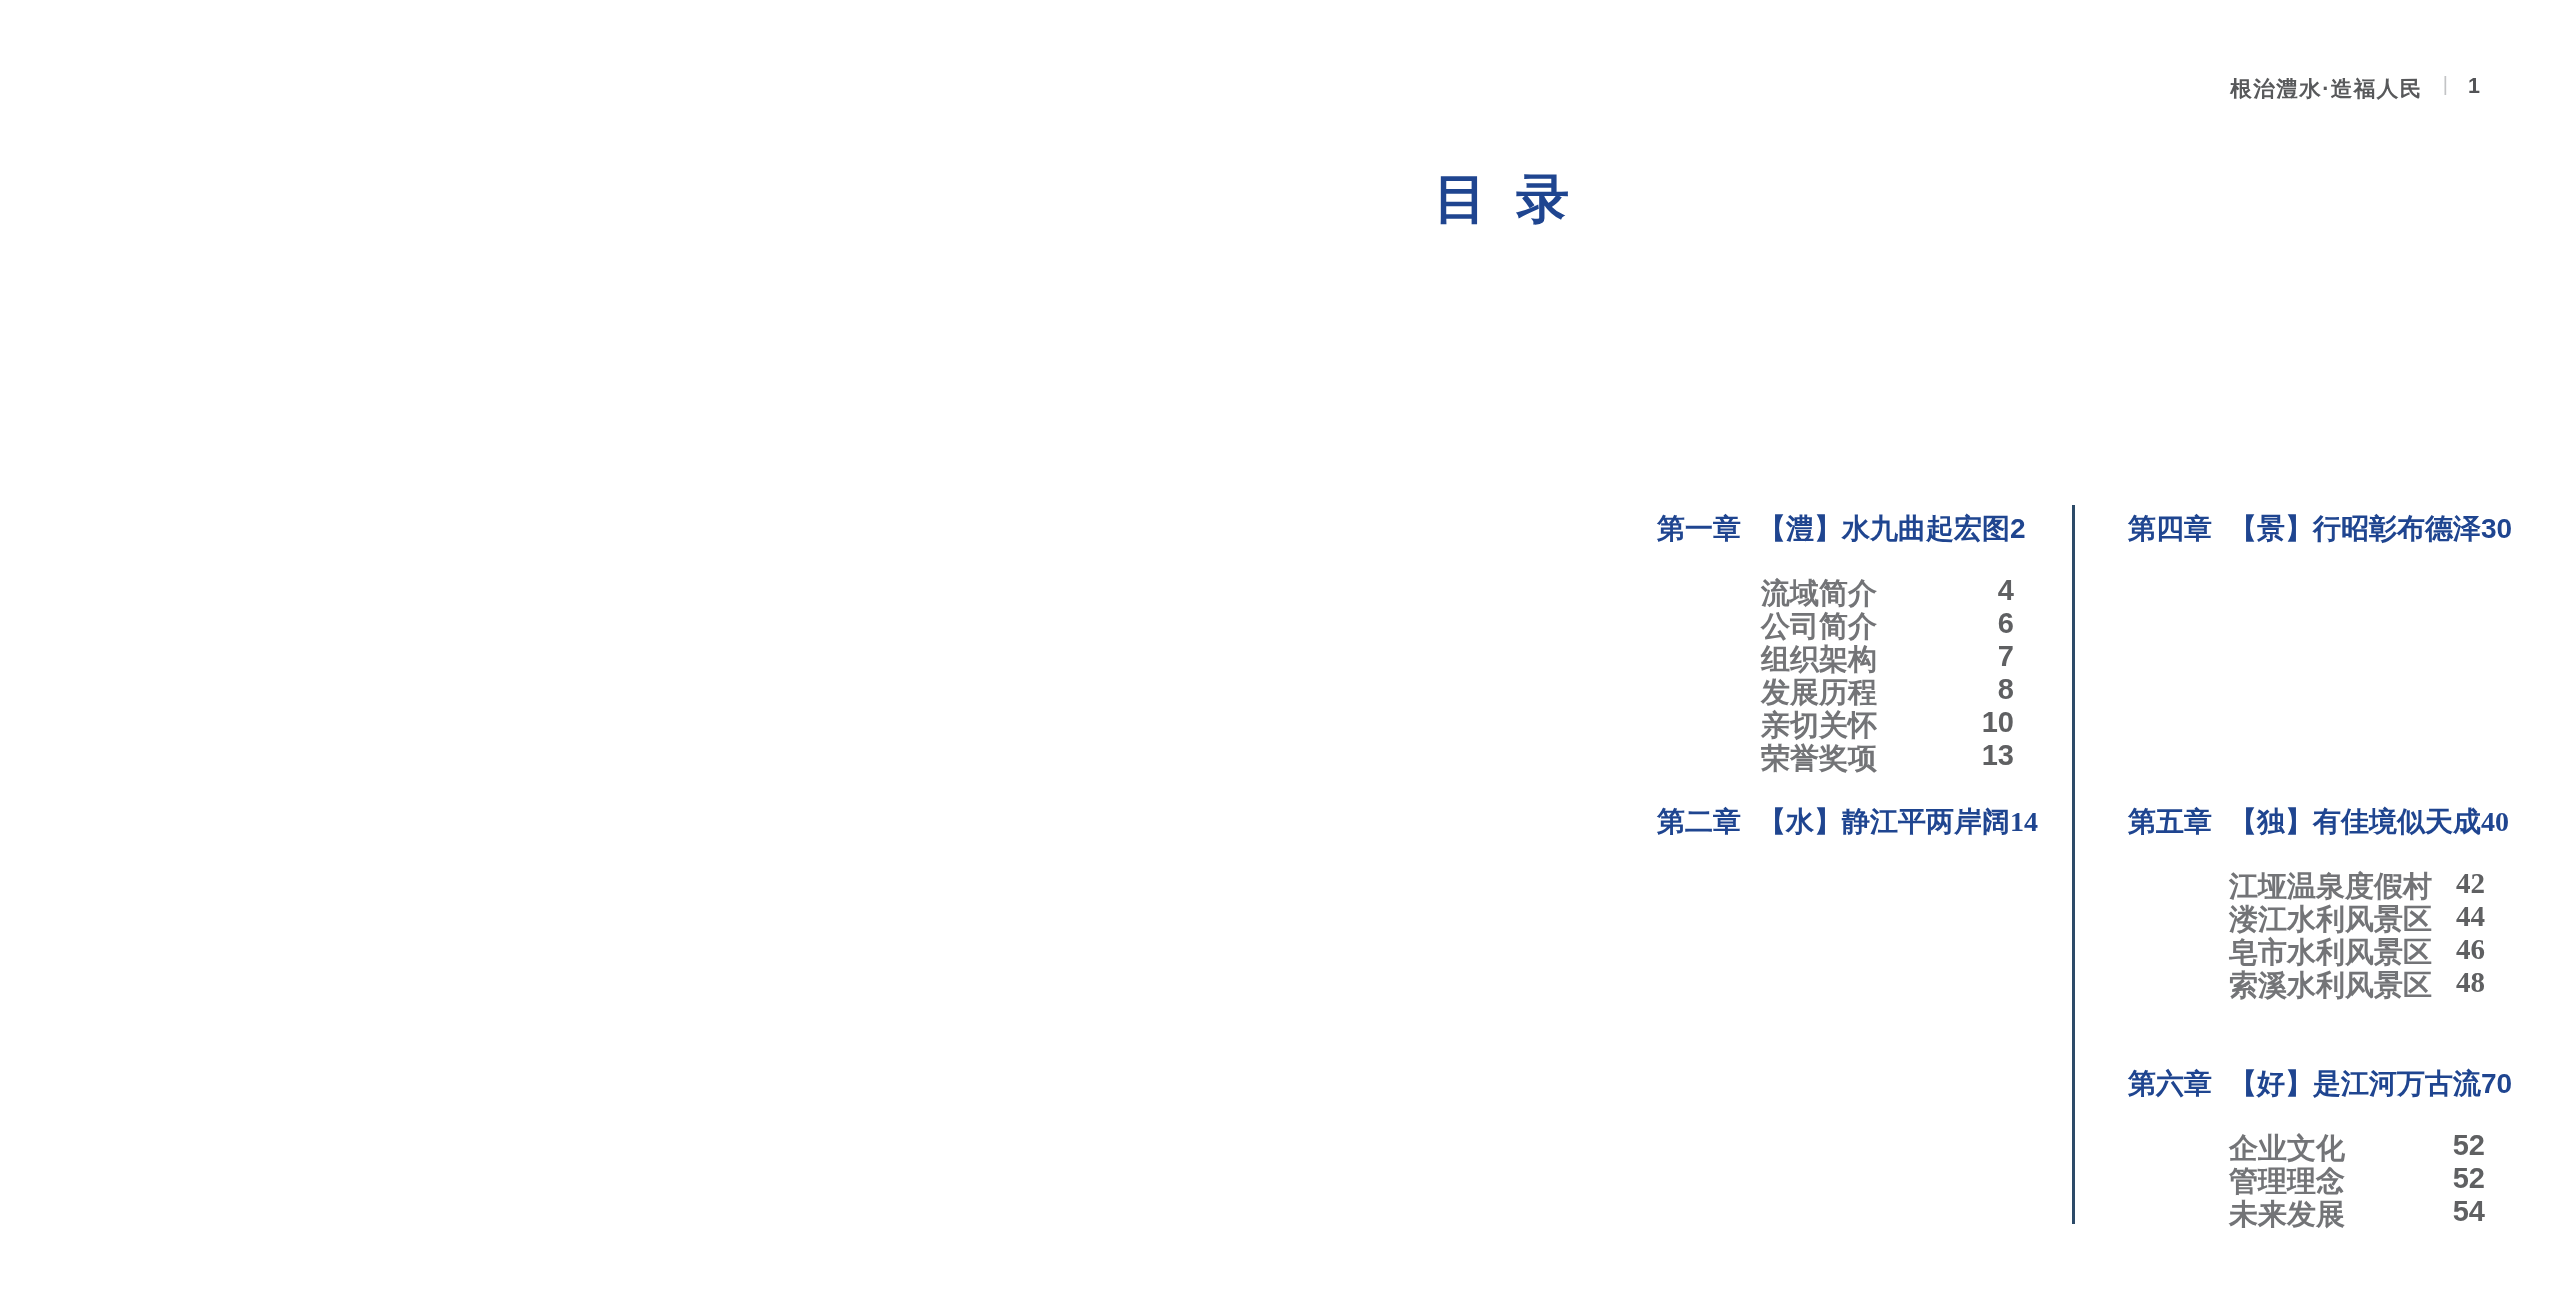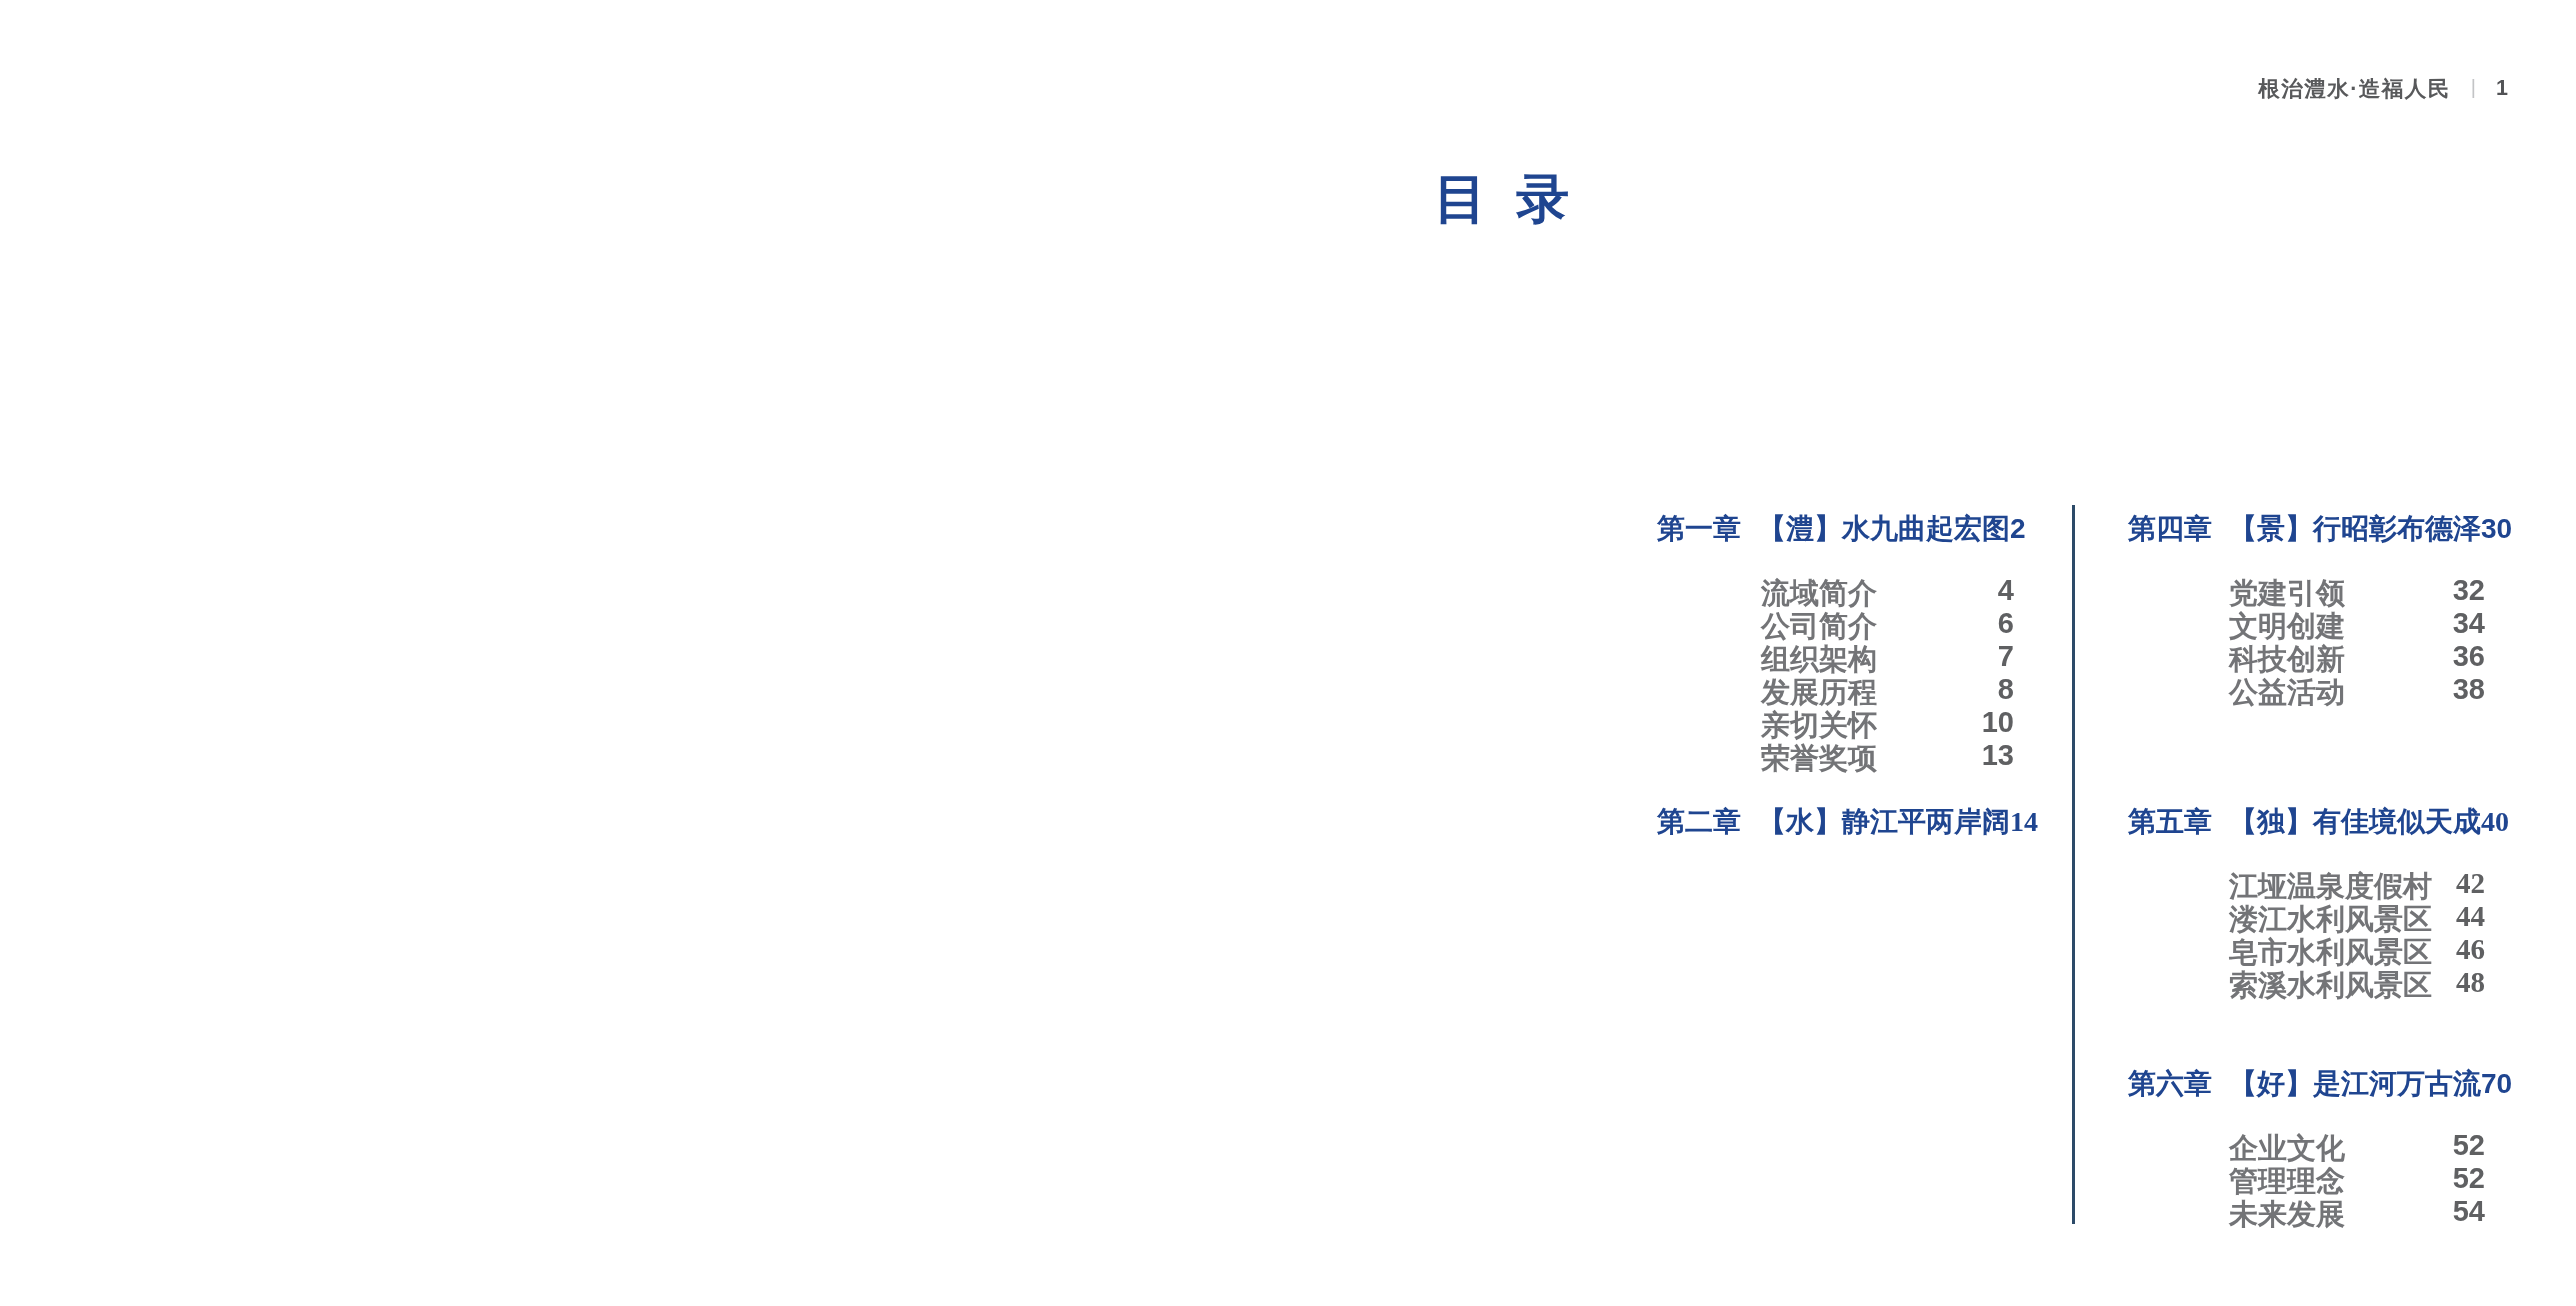--- a/index.html
+++ b/index.html
@@ -14,23 +14,23 @@
     background: #ffffff;
     overflow: hidden;
     font-family: "Liberation Sans", "DejaVu Sans", sans-serif;
     font-weight: 700;
   }
 
   
   .page-header {
     position: absolute;
     top: 74px;
-    right: 68px;
+    right: 96px;
     display: flex;
-    align-items: center;
+    align-items: flex-start;
     font-size: 21.5px;
     color: #58595b;
   }
   .header-motto { letter-spacing: 1.5px; }
   .header-sep {
     margin: 0 20px;
     color: #c3c4c6;
     font-weight: 400;
     font-size: 20px;
     transform: translateY(-0.8px);
@@ -162,38 +162,20 @@
 
   <div class="column-divider"></div>
 
   <div class="toc-column right">
     <section class="chapter">
       <div class="chapter-heading">
         <span class="chapter-label">第四章</span>
         <span class="chapter-title">【景】行昭彰布德泽</span>
         <span class="chapter-page">30</span>
       </div>
-      <div class="chapter-items">
-          <div class="item">
-            <span class="item-text">党建引领</span>
-            <span class="item-page">32</span>
-          </div>
-          <div class="item">
-            <span class="item-text">文明创建</span>
-            <span class="item-page">34</span>
-          </div>
-          <div class="item">
-            <span class="item-text">科技创新</span>
-            <span class="item-page">36</span>
-          </div>
-          <div class="item">
-            <span class="item-text">公益活动</span>
-            <span class="item-page">38</span>
-          </div>
-        </div>
     </section>
 
     <section class="chapter">
       <div class="chapter-heading">
         <span class="chapter-label">第五章</span>
         <span class="chapter-title">【独】有佳境似天成</span>
         <span class="chapter-page">40</span>
       </div>
       <div class="chapter-items">
           <div class="item">

